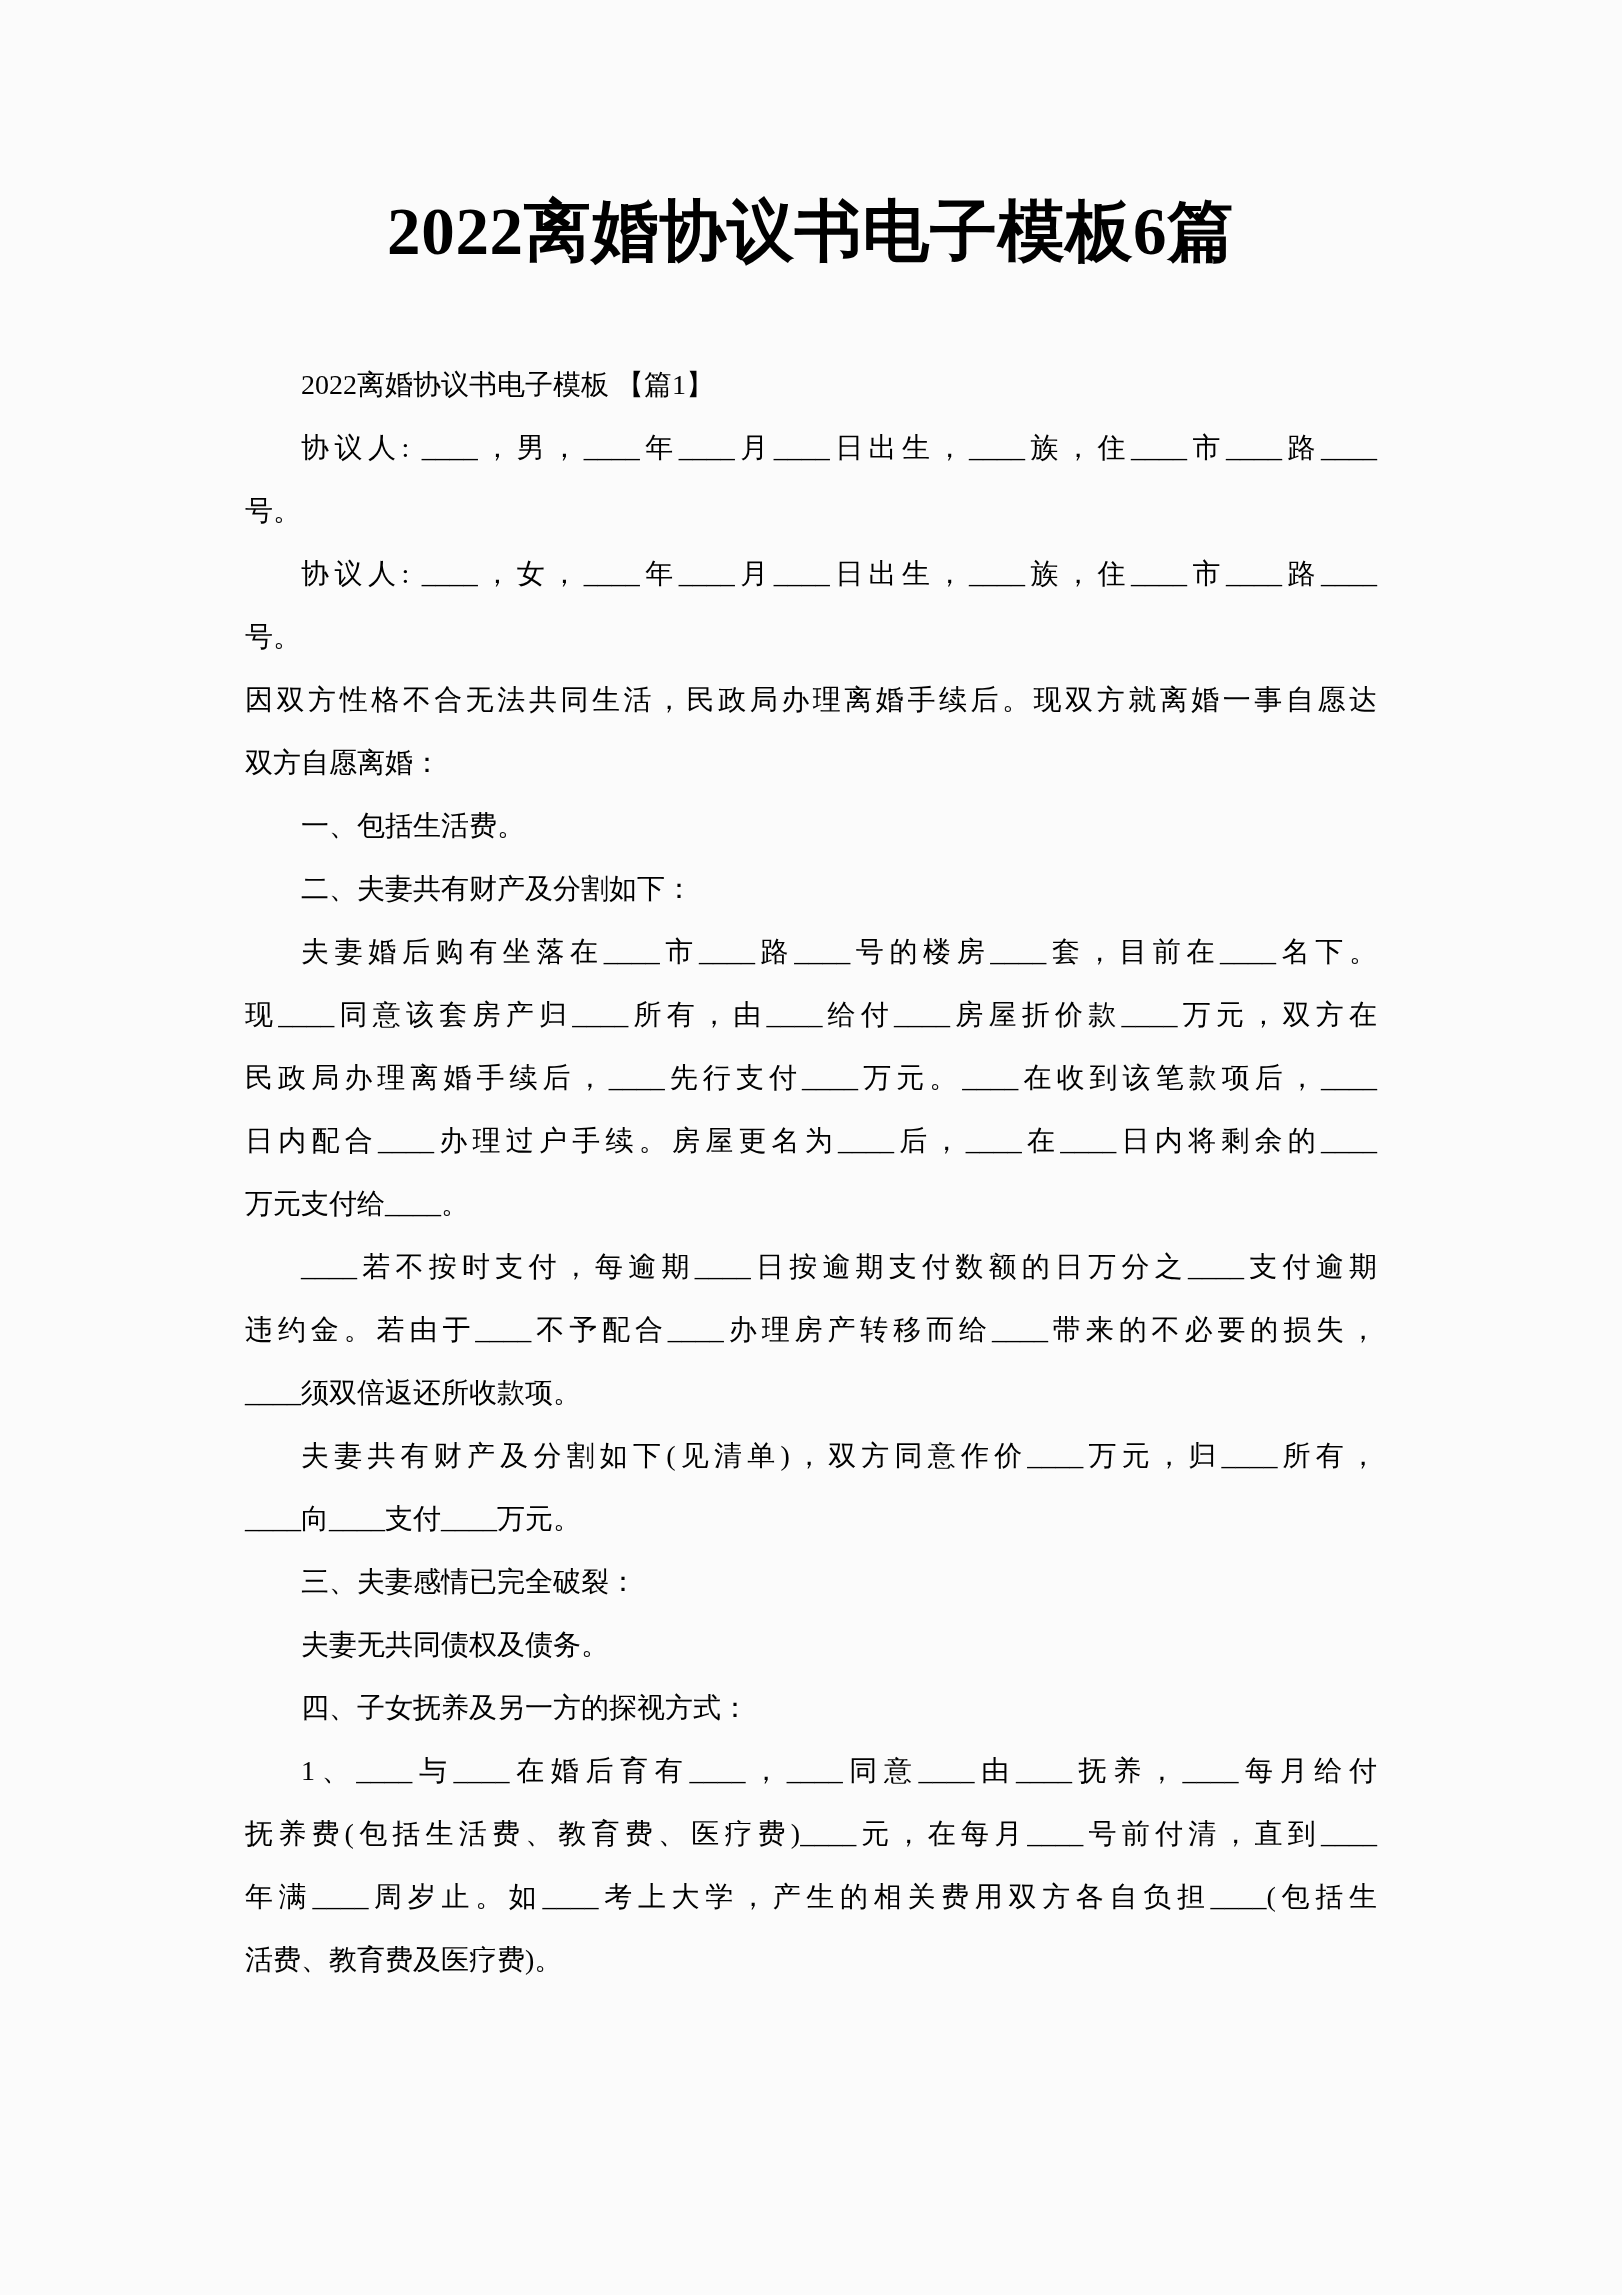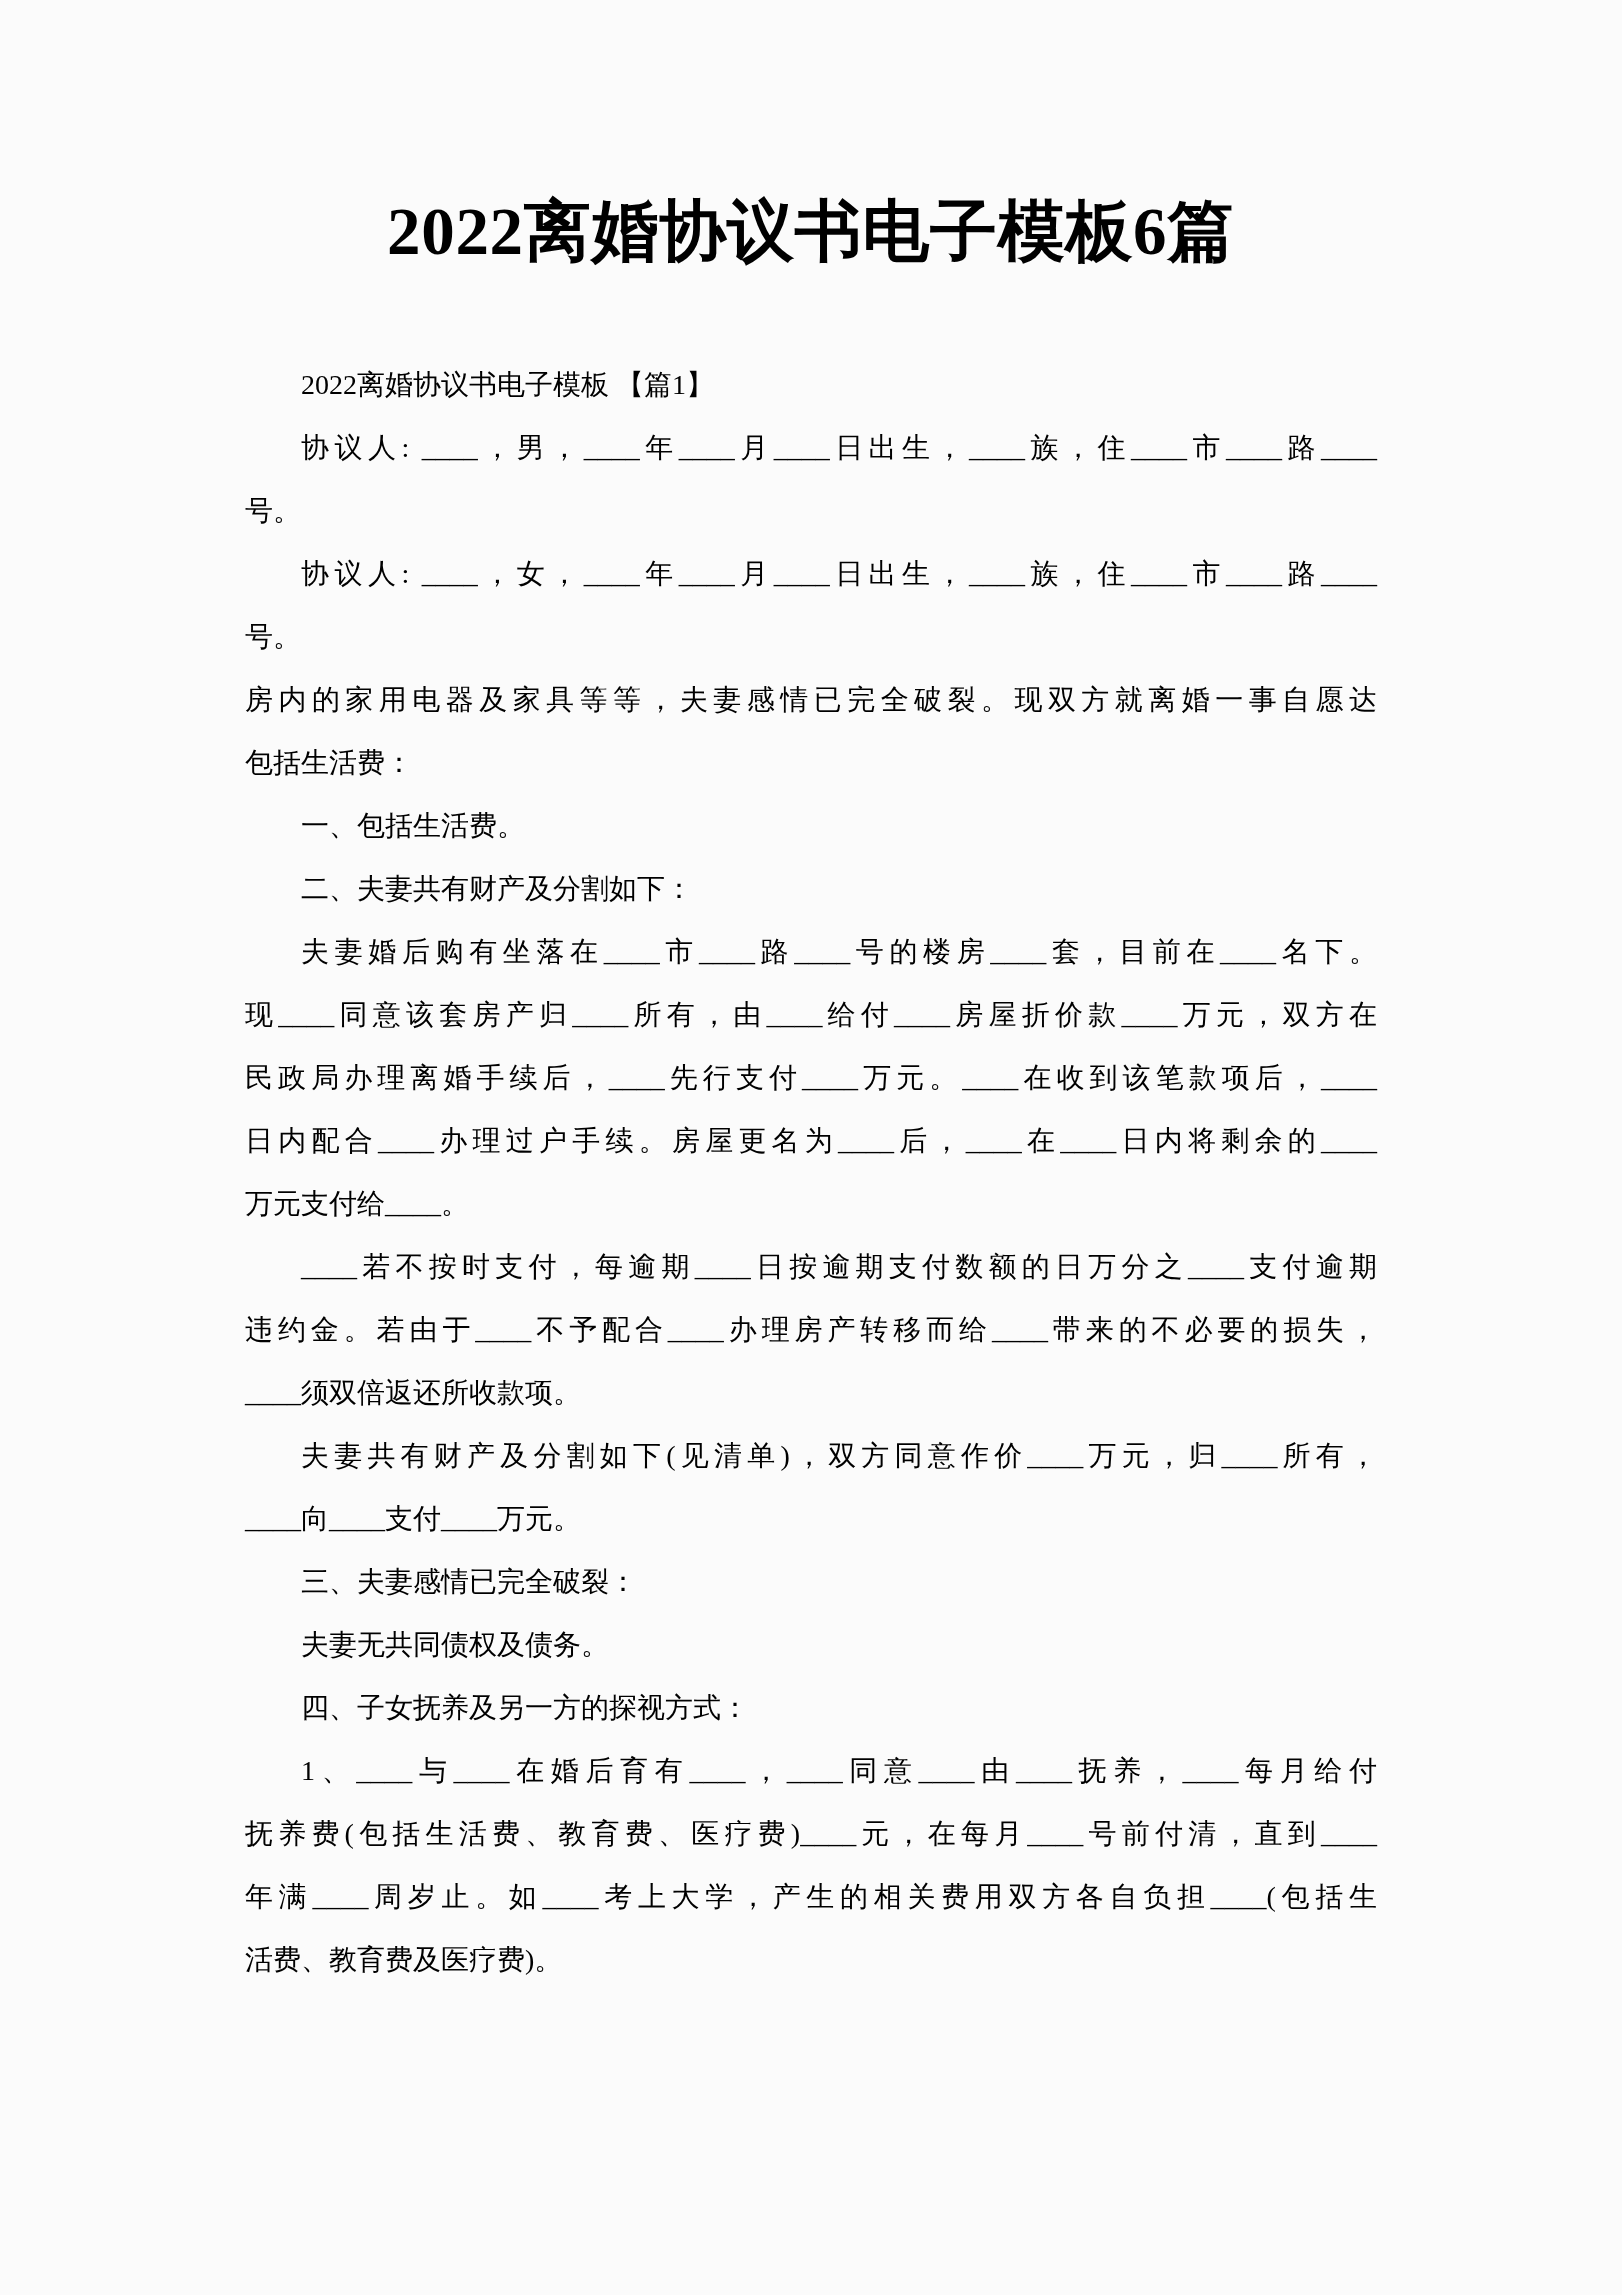--- a/index.html
+++ b/index.html
@@ -56,22 +56,22 @@
 <div class="page">
 
   <h1 class="doc-title">2022离婚协议书电子模板6篇</h1>
 
   <div class="doc-body">
     <div class="line ind">2022离婚协议书电子模板 【篇1】</div>
     <div class="line ind just">协议人: ____，男，____年____月____日出生，____族，住____市____路____</div>
     <div class="line">号。</div>
     <div class="line ind just">协议人: ____，女，____年____月____日出生，____族，住____市____路____</div>
     <div class="line">号。</div>
-    <div class="line just">房内的家用电器及家具等等，夫妻感情已完全破裂。现双方就离婚一事自愿达</div>
-    <div class="line">包括生活费：</div>
+    <div class="line just">因双方性格不合无法共同生活，民政局办理离婚手续后。现双方就离婚一事自愿达</div>
+    <div class="line">双方自愿离婚：</div>
     <div class="line ind">一、包括生活费。</div>
     <div class="line ind">二、夫妻共有财产及分割如下：</div>
     <div class="line ind just">夫妻婚后购有坐落在____市____路____号的楼房____套，目前在____名下。</div>
     <div class="line just">现____同意该套房产归____所有，由____给付____房屋折价款____万元，双方在</div>
     <div class="line just">民政局办理离婚手续后，____先行支付____万元。____在收到该笔款项后，____</div>
     <div class="line just">日内配合____办理过户手续。房屋更名为____后，____在____日内将剩余的____</div>
     <div class="line">万元支付给____。</div>
     <div class="line ind just">____若不按时支付，每逾期____日按逾期支付数额的日万分之____支付逾期</div>
     <div class="line just">违约金。若由于____不予配合____办理房产转移而给____带来的不必要的损失，</div>
     <div class="line">____须双倍返还所收款项。</div>

